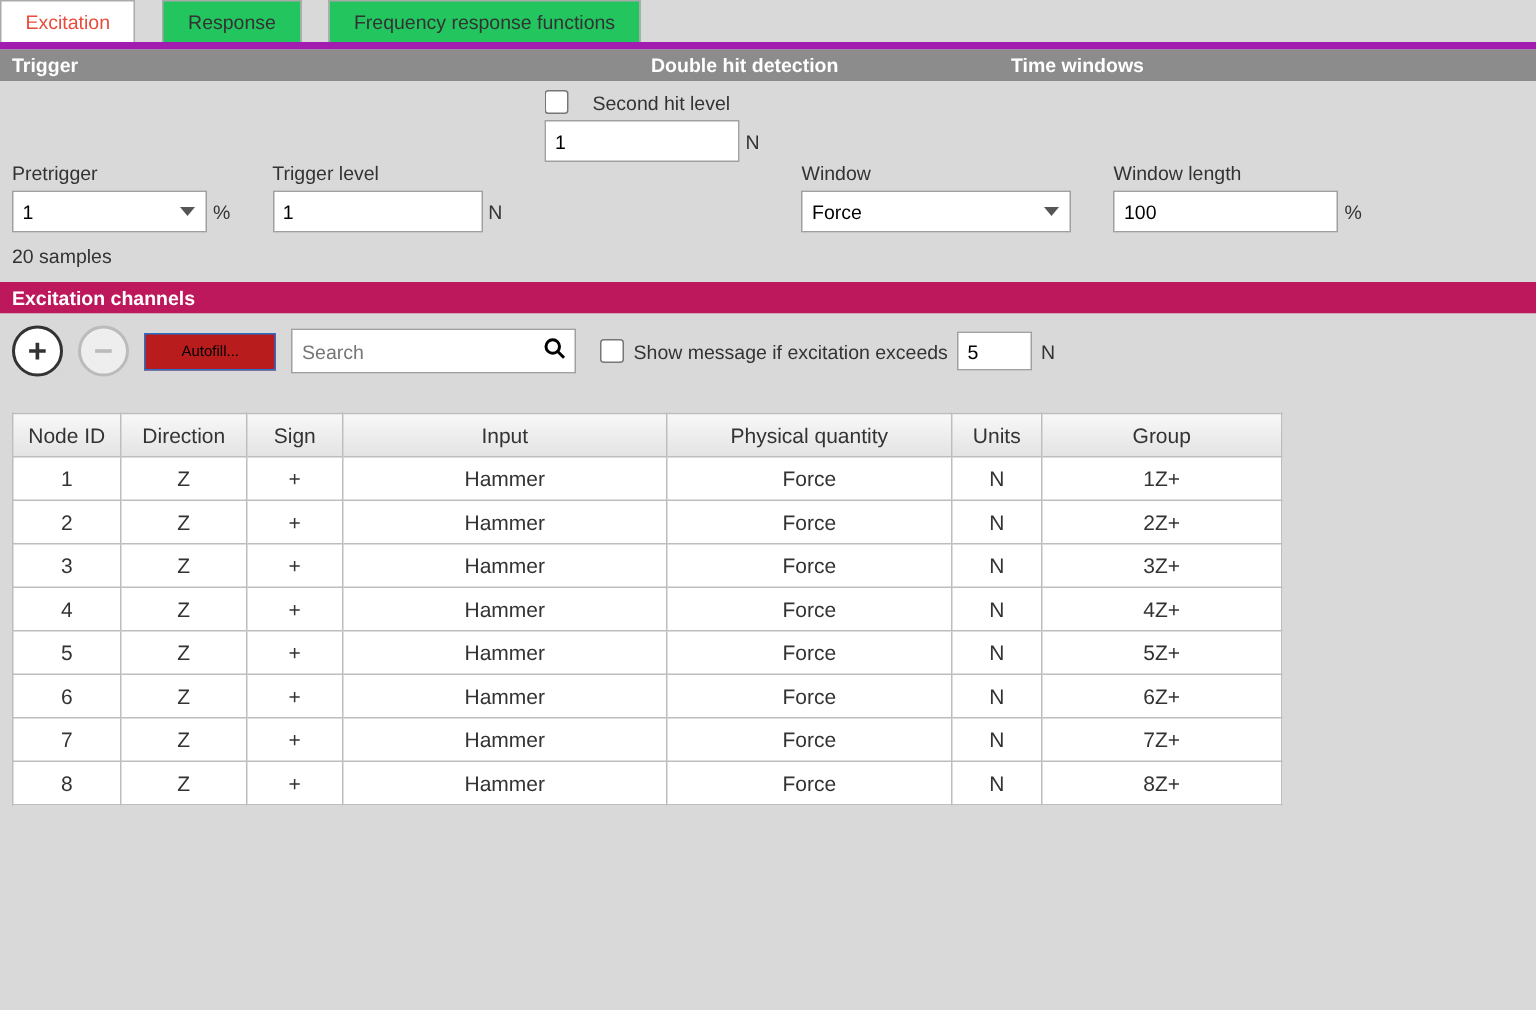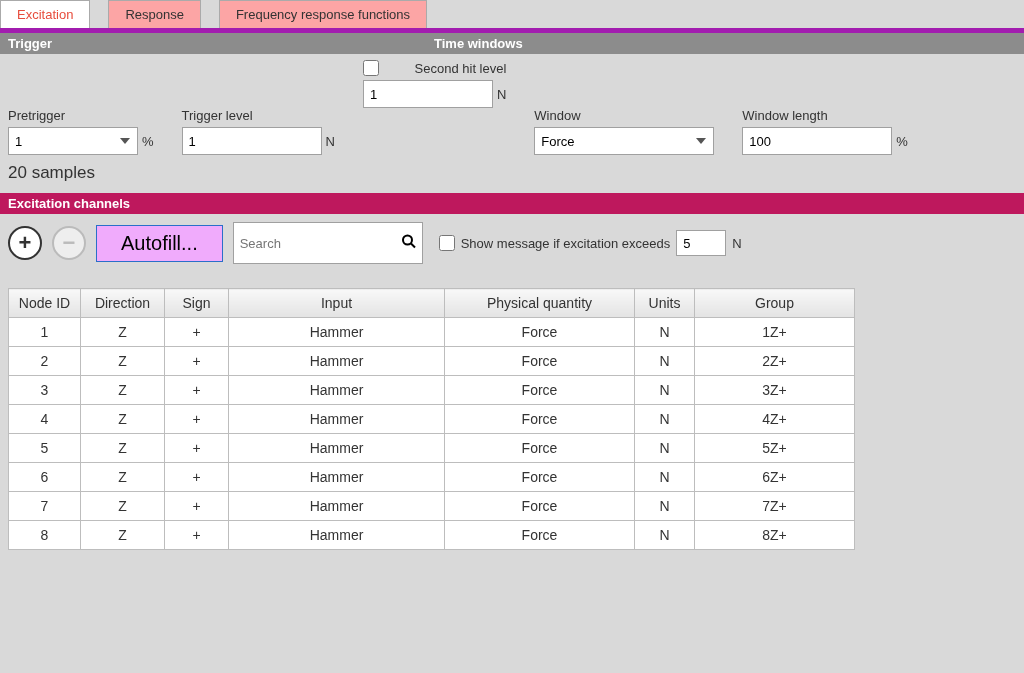--- a/index.html
+++ b/index.html
@@ -1,53 +1,53 @@
 <!DOCTYPE html>
 <html><head>
   <meta charset="utf-8">
   <style>
     * { box-sizing: border-box; margin: 0; padding: 0; }
     body { font-family: Arial, sans-serif; font-size: 13px; background: #d9d9d9; color: #333; width: 1024px; height: 673px; overflow: hidden; }
     
     
     .tabs { display: flex; background: #d9d9d9; border-bottom: 5px solid #a21caf; gap: 16px; }
-    .tab { padding: 6px 16px; background: #fca5a5; border: 1px solid #aaa; border-bottom: none; margin-right: 2px; cursor: pointer; }
+    .tab { padding: 6px 16px; background: #22c55e; border: 1px solid #aaa; border-bottom: none; margin-right: 2px; cursor: pointer; }
     .tab.active { background: #fff; color: #e74c3c; font-weight: normal; }
     .section-header-triple { display: flex; }
     .section-header-triple .seg { color:#fff; font-weight:bold; }
     .seg1 { flex: 0 0 390px; padding-left:8px; }
     .seg2 { flex: 0 0 196px; }
     .seg3 { flex: 1; }
     .gray-bar { background:#8c8c8c; padding:3px 0;gap:44px; }
     
     
     .trigger-area { background: #d9d9d9; padding: 6px 8px 10px; display: flex; gap: 28px; align-items: flex-start; }
     .field { display: flex; flex-direction: column; gap: 4px; }
     .field-label { color: #333; margin-top: 48px; }
     .inline-row { display: flex; align-items: center; gap: 4px; }
     select, input[type="text"] { border: 1px solid #a0a0a0; background: #fff; font-family: inherit; font-size: 13px; padding: 4px 6px; }
     select.combo { width: 130px; height: 28px; appearance: none; background: #fff; padding-right: 20px; position: relative; }
     .combo-wrap { position: relative; display: inline-block; }
     .combo-wrap::after { content: ""; position: absolute; right: 8px; top: 50%; transform: translateY(-50%); width: 0; height: 0; border-left: 5px solid transparent; border-right: 5px solid transparent; border-top: 6px solid #555; pointer-events: none; }
     .txt-sm { width: 140px; height: 28px; }
-    .subnote { font-size: 17px; color: #333; margin-top: 4px; }
+    .subnote { font-size: 13px; color: #333; margin-top: 4px; }
     
     input[type="checkbox"] { width: 16px; height: 16px; }
-    .chk-row { display:flex; align-items:center; gap:6px;justify-content:space-between; }
+    .chk-row { display:flex; align-items:center; gap:16px; }
     
     
     .chan-bar { background: #be185d; color:#fff; font-weight:bold; padding:3px 8px; }
     
     
     .toolbar { display:flex; align-items:center; gap:10px; padding:8px; background:#d9d9d9; }
     .icon-btn { width:34px; height:34px; border:2px solid #333; border-radius:50%; background:#fff; display:flex; align-items:center; justify-content:center; font-size:22px; font-weight:bold; cursor:pointer; }
     .icon-btn.disabled { border-color:#bbb; color:#bbb; background:#eee; cursor:default; }
-    .autofill-btn { border:1px solid #2a6fc9; background:#f0abfc; padding:6px 24px; font-size:20px; cursor:pointer; }
+    .autofill-btn { border:1px solid #2a6fc9; background:#b91c1c; padding:6px 24px; font-size:10px; cursor:pointer; }
     .search-box { position:relative; display:inline-block; }
-    .search-box input { width: 190px; height:42px; }
+    .search-box input { width: 190px; height:30px; }
     .search-box .sicon { position:absolute; right:6px; top:50%; transform:translateY(-50%); font-weight:bold; }
     .exceed-row { display:flex; align-items:center; gap:6px; margin-left:6px; }
     .exceed-row input[type="text"] { width:50px; height:26px; }
     
     
     table { border-collapse: collapse; margin: 16px 8px; background:#fff; }
     th, td { border:1px solid #bdbdbd; padding:6px 8px; text-align:center; font-size:14px; }
     th { background: linear-gradient(#f8f8f8,#e3e3e3); font-weight: normal; }
     td { background:#fff; }
     .col-node { width:72px; } .col-dir{width:84px;} .col-sign{width:64px;} .col-input{width:216px;} .col-pq{width:190px;} .col-units{width:60px;} .col-group{width:160px;}
@@ -56,20 +56,21 @@
 <body>
 
 <div class="tabs">
   <div class="tab active">Excitation</div>
   <div class="tab">Response</div>
   <div class="tab">Frequency response functions</div>
 </div>
 
 <div class="gray-bar section-header-triple">
   <span class="seg seg1">Trigger</span>
+  <span class="seg seg2">Double hit detection</span>
   <span class="seg seg3">Time windows</span>
 </div>
 
 <div class="trigger-area">
 
   <div class="field">
     <span class="field-label">Pretrigger</span>
     <div class="inline-row">
       <span class="combo-wrap">
         <select class="combo">

